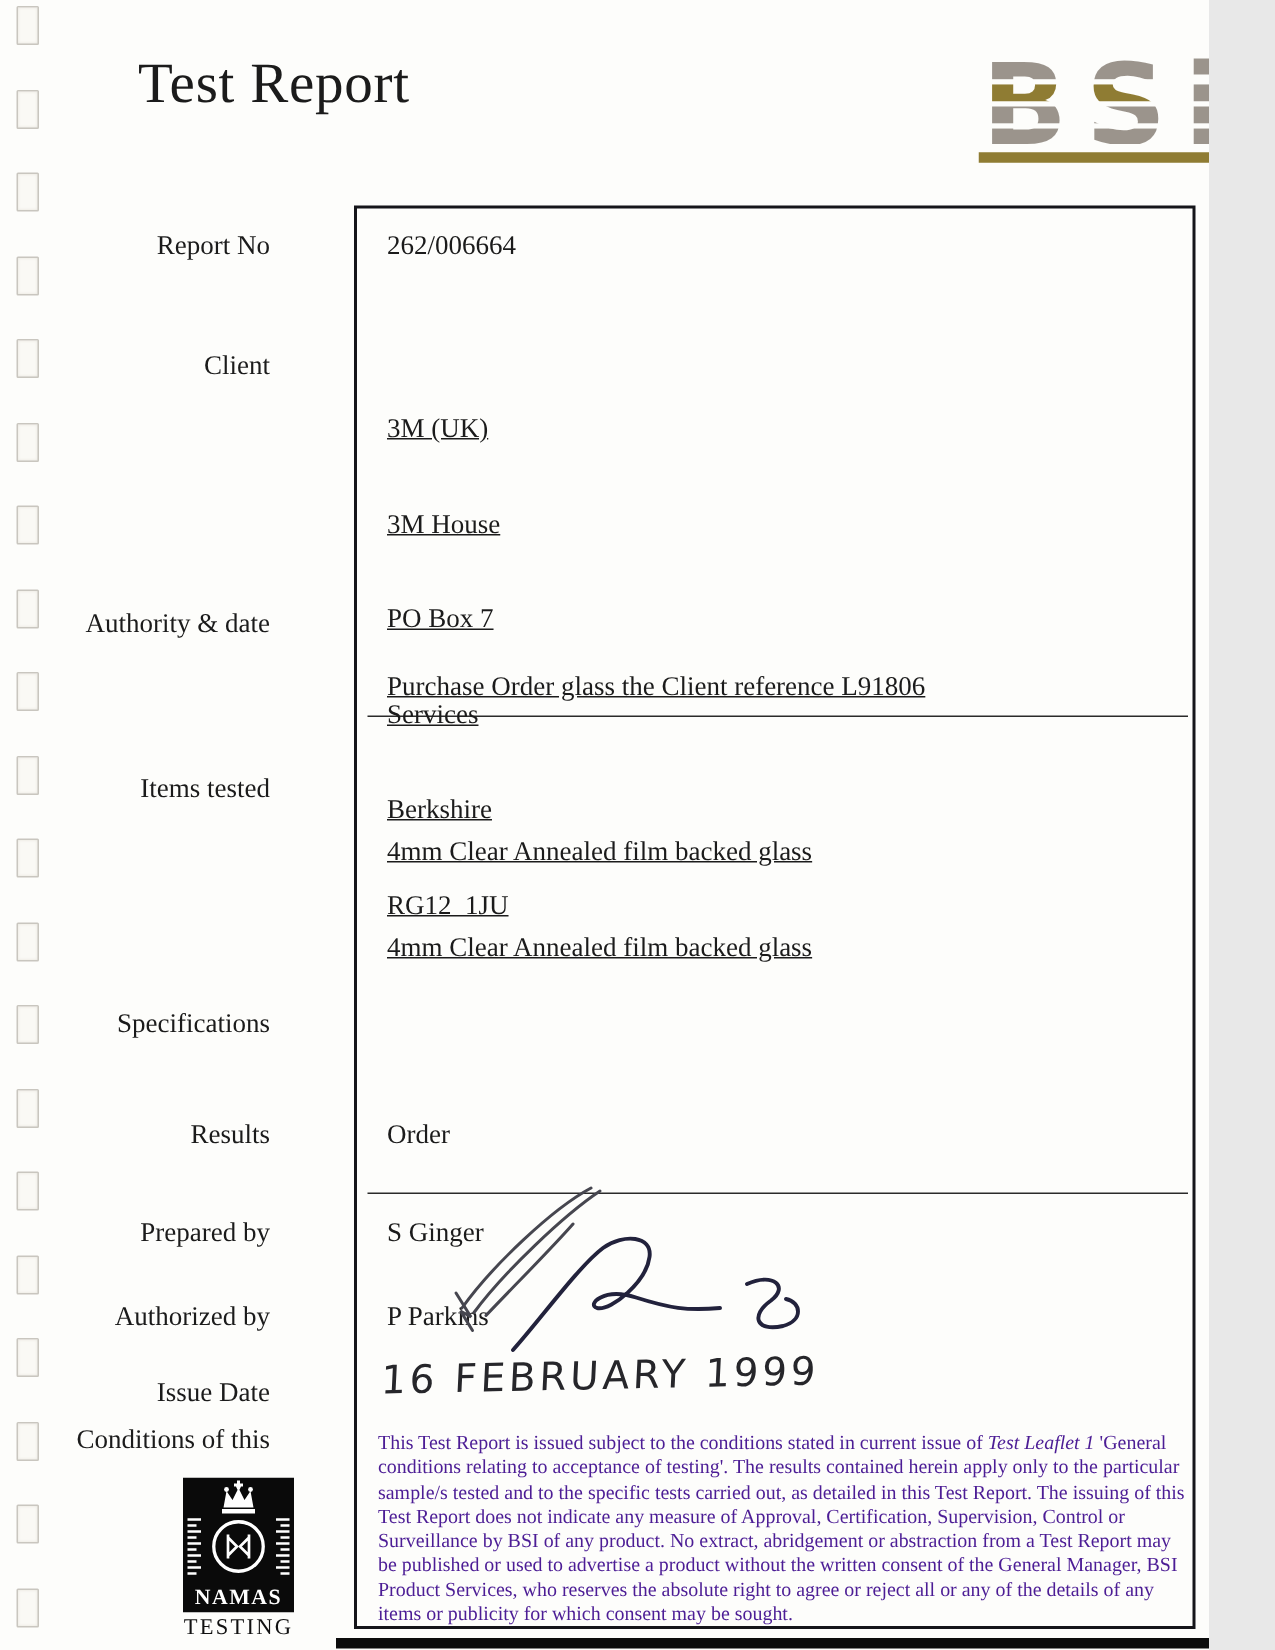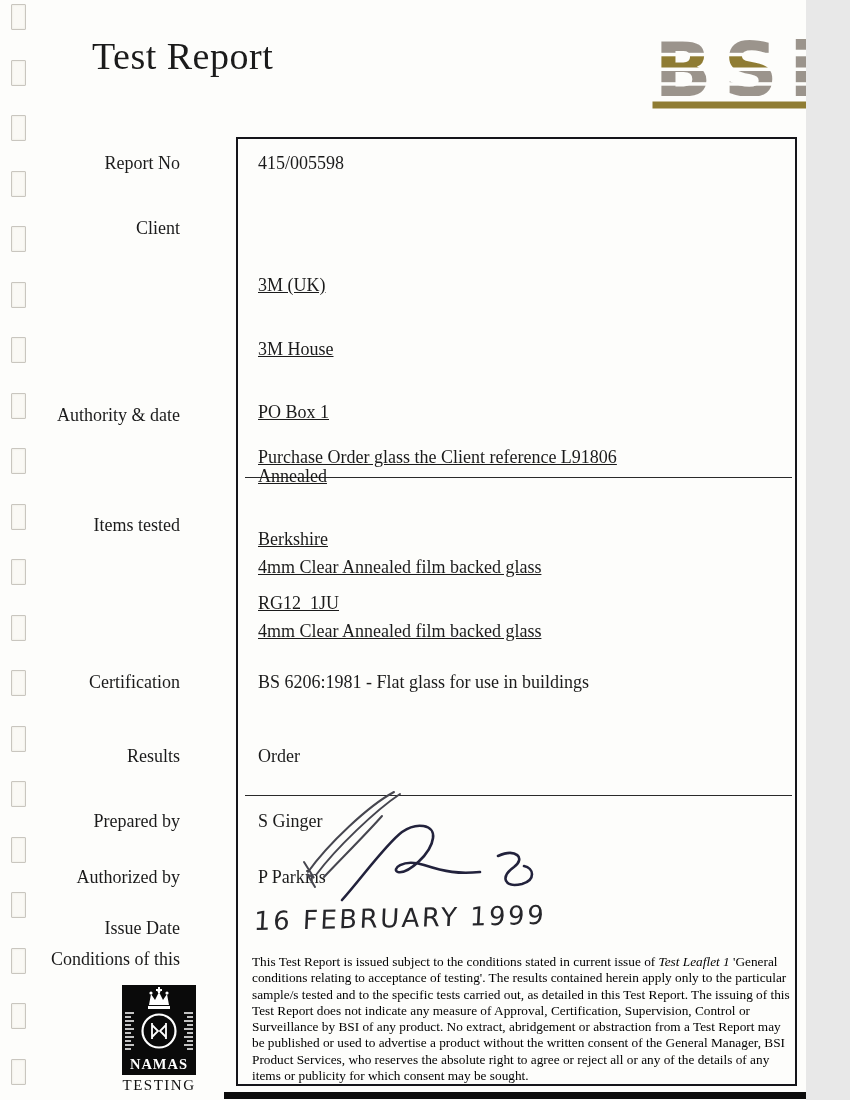--- a/index.html
+++ b/index.html
@@ -41,21 +41,21 @@
   .val div{line-height:21.5px;white-space:pre;text-decoration:underline;}
   .handwritten{
     position:absolute;left:254px;top:903px;
     font-family:"DejaVu Sans",sans-serif;
     font-size:26px;letter-spacing:2.5px;color:#26262a;
     transform:rotate(-1.2deg) skewX(-4deg);
     white-space:nowrap;
   }
   .conditions-text{
     position:absolute;left:252px;top:954px;width:538px;
-    font-size:13.3px;line-height:16.3px;color:#000000;
+    font-size:13.3px;line-height:16.3px;color:#4c1d95;
   }
   .sig-svg{position:absolute;pointer-events:none;}
   .namas{position:absolute;left:122px;top:985px;}
   .testing-label{
     position:absolute;left:110px;top:1077px;width:98px;
     text-align:center;font-size:15px;letter-spacing:1.5px;color:#111;
   }
   .bottom-bar{
     position:absolute;left:224px;top:1092px;width:624px;height:7px;
     background:#0c0c0c;
@@ -113,45 +113,44 @@
       <rect x="120" y="47.7" width="45" height="10.3" fill="#9b948c"></rect>
     </g>
     <rect x="0" y="63.5" width="165" height="7" fill="#8f7c33"></rect>
   </svg>
 
   <div class="content-box"></div>
   <div class="divider" style="top:477px"></div>
   <div class="divider" style="top:795px"></div>
 
   <div class="row-label" style="top:153px">Report No</div>
-  <div class="val" style="top:153px">415/005598</div>
-
-  <div class="row-label" style="top:218px">Client</div>
+  <div class="val" style="top:153px">262/006664</div>
+
+  <div class="row-label" style="top:233px">Client</div>
   <div class="val" style="top:233px">
     <div>3M (UK)</div>
     <div>3M House</div>
-    <div>PO Box 1</div>
-    <div>Annealed</div>
+    <div>PO Box 7</div>
+    <div>Services</div>
     <div>Berkshire</div>
     <div>RG12  1JU</div>
   </div>
 
   <div class="row-label" style="top:405px">Authority &amp; date</div>
   <div class="val" style="top:405px">
     <div>Purchase Order glass the Client reference L91806</div>
   </div>
 
   <div class="row-label" style="top:515px">Items tested</div>
   <div class="val" style="top:515px">
     <div>4mm Clear Annealed film backed glass</div>
     <div>4mm Clear Annealed film backed glass</div>
   </div>
 
-  <div class="row-label" style="top:672px">Certification</div>
-  <div class="val" style="top:672px">BS 6206:1981 - Flat glass for use in buildings</div>
+  <div class="row-label" style="top:672px">Specifications</div>
 
   <div class="row-label" style="top:746px">Results</div>
   <div class="val" style="top:746px">Order</div>
 
   <div class="row-label" style="top:811px">Prepared by</div>
   <div class="val" style="top:811px">S Ginger</div>
 
   <div class="row-label" style="top:867px">Authorized by</div>
   <div class="val" style="top:867px">P Parkins</div>
 

